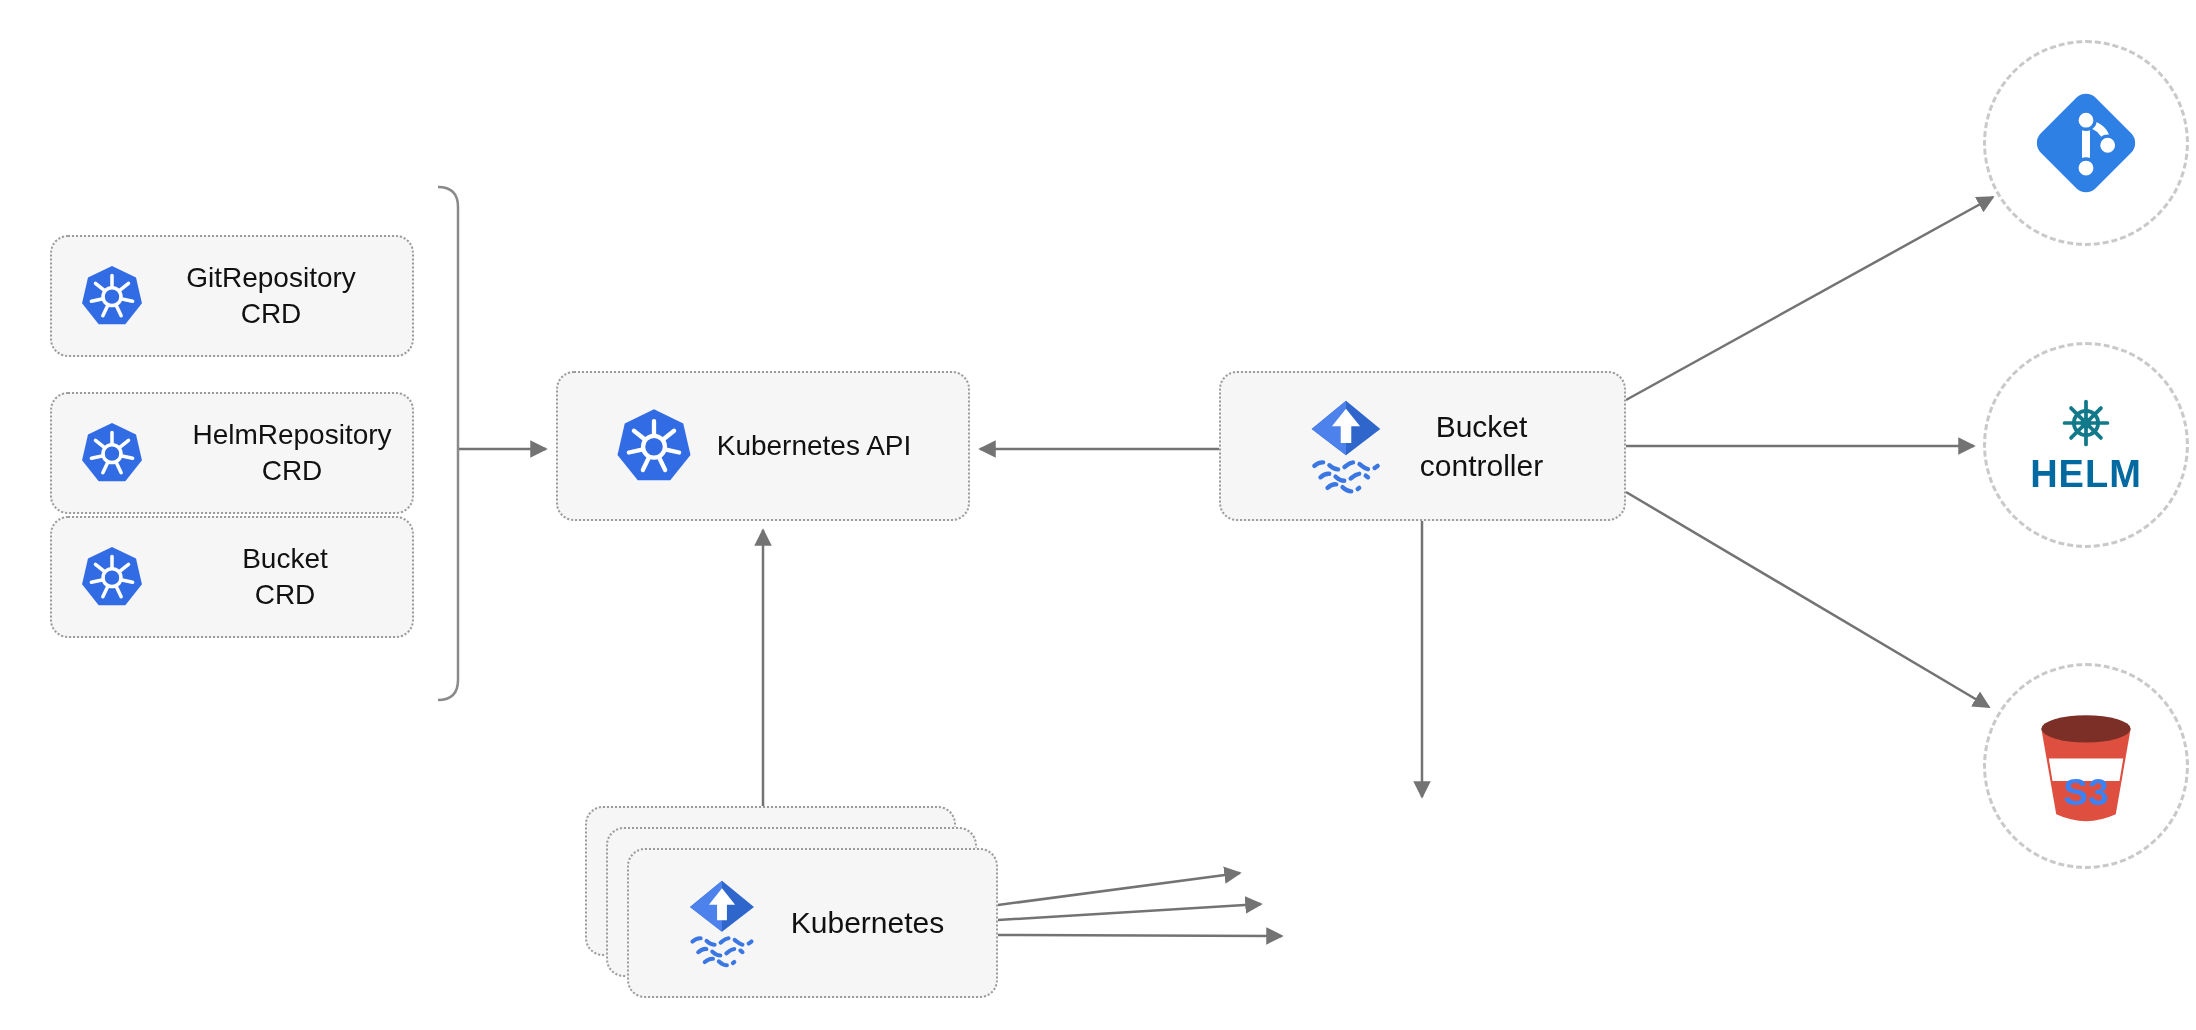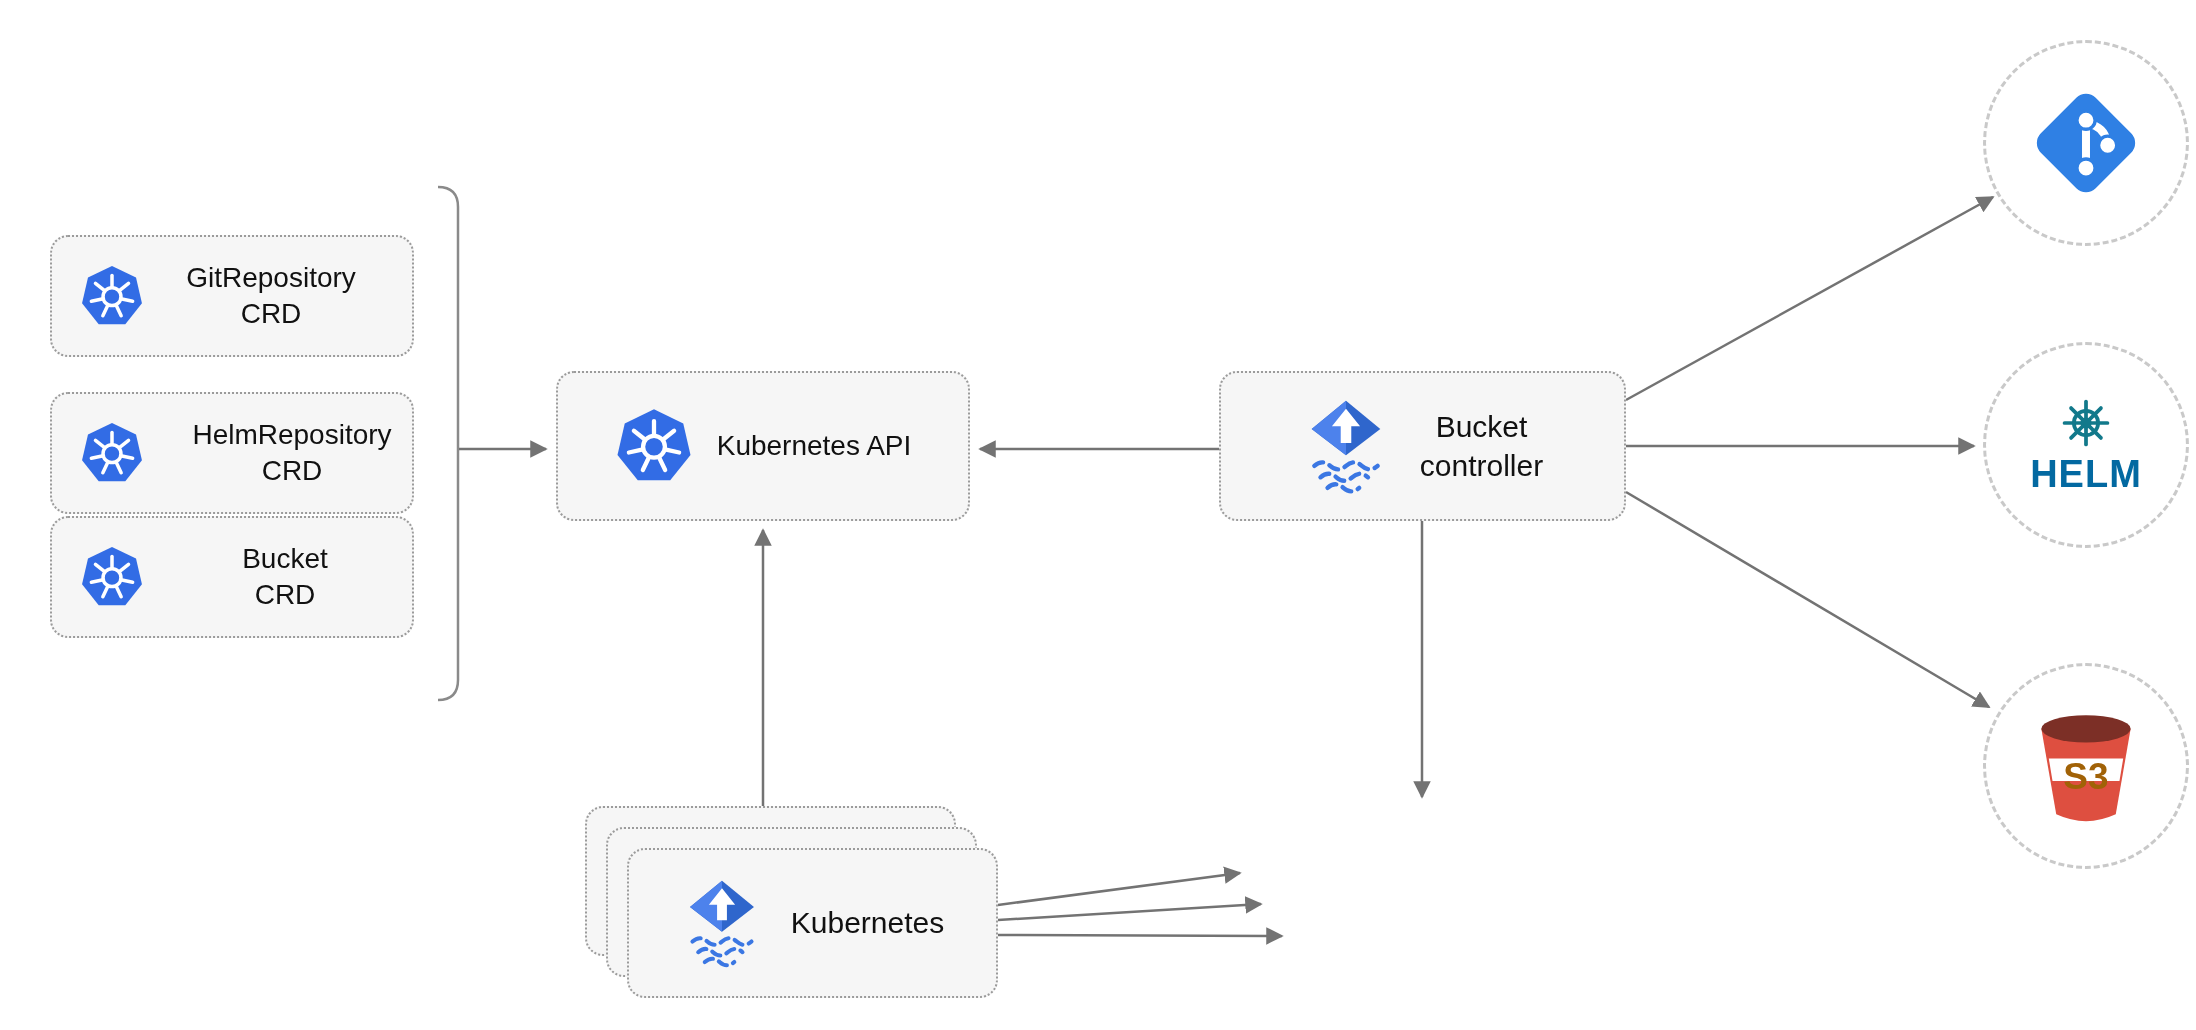--- a/index.html
+++ b/index.html
@@ -87,25 +87,25 @@
     font-weight: 700;
     letter-spacing: 1px;
     color: #0369a1;
     margin-top: 2px;
   }
 
   .s3-wrap { position: relative; width: 124px; height: 124px; }
   .s3-text {
     position: absolute;
     left: 0; right: 0;
-    top: 52px;
+    top: 68px;
     text-align: center;
     font-size: 37px;
     font-weight: 800;
-    color: #a16207;
+    color: #3b82f6;
   }
 
   .stack { position: absolute; }
   .stack-consumers { left: 585px; top: 806px; width: 413px; height: 192px; }
   .stack-artifacts { left: 1249px; top: 806px; width: 406px; height: 185px; }
 
   .layer {
     position: absolute;
     background: #f6f6f6;
     border: 2px dotted #9b9b9b;

